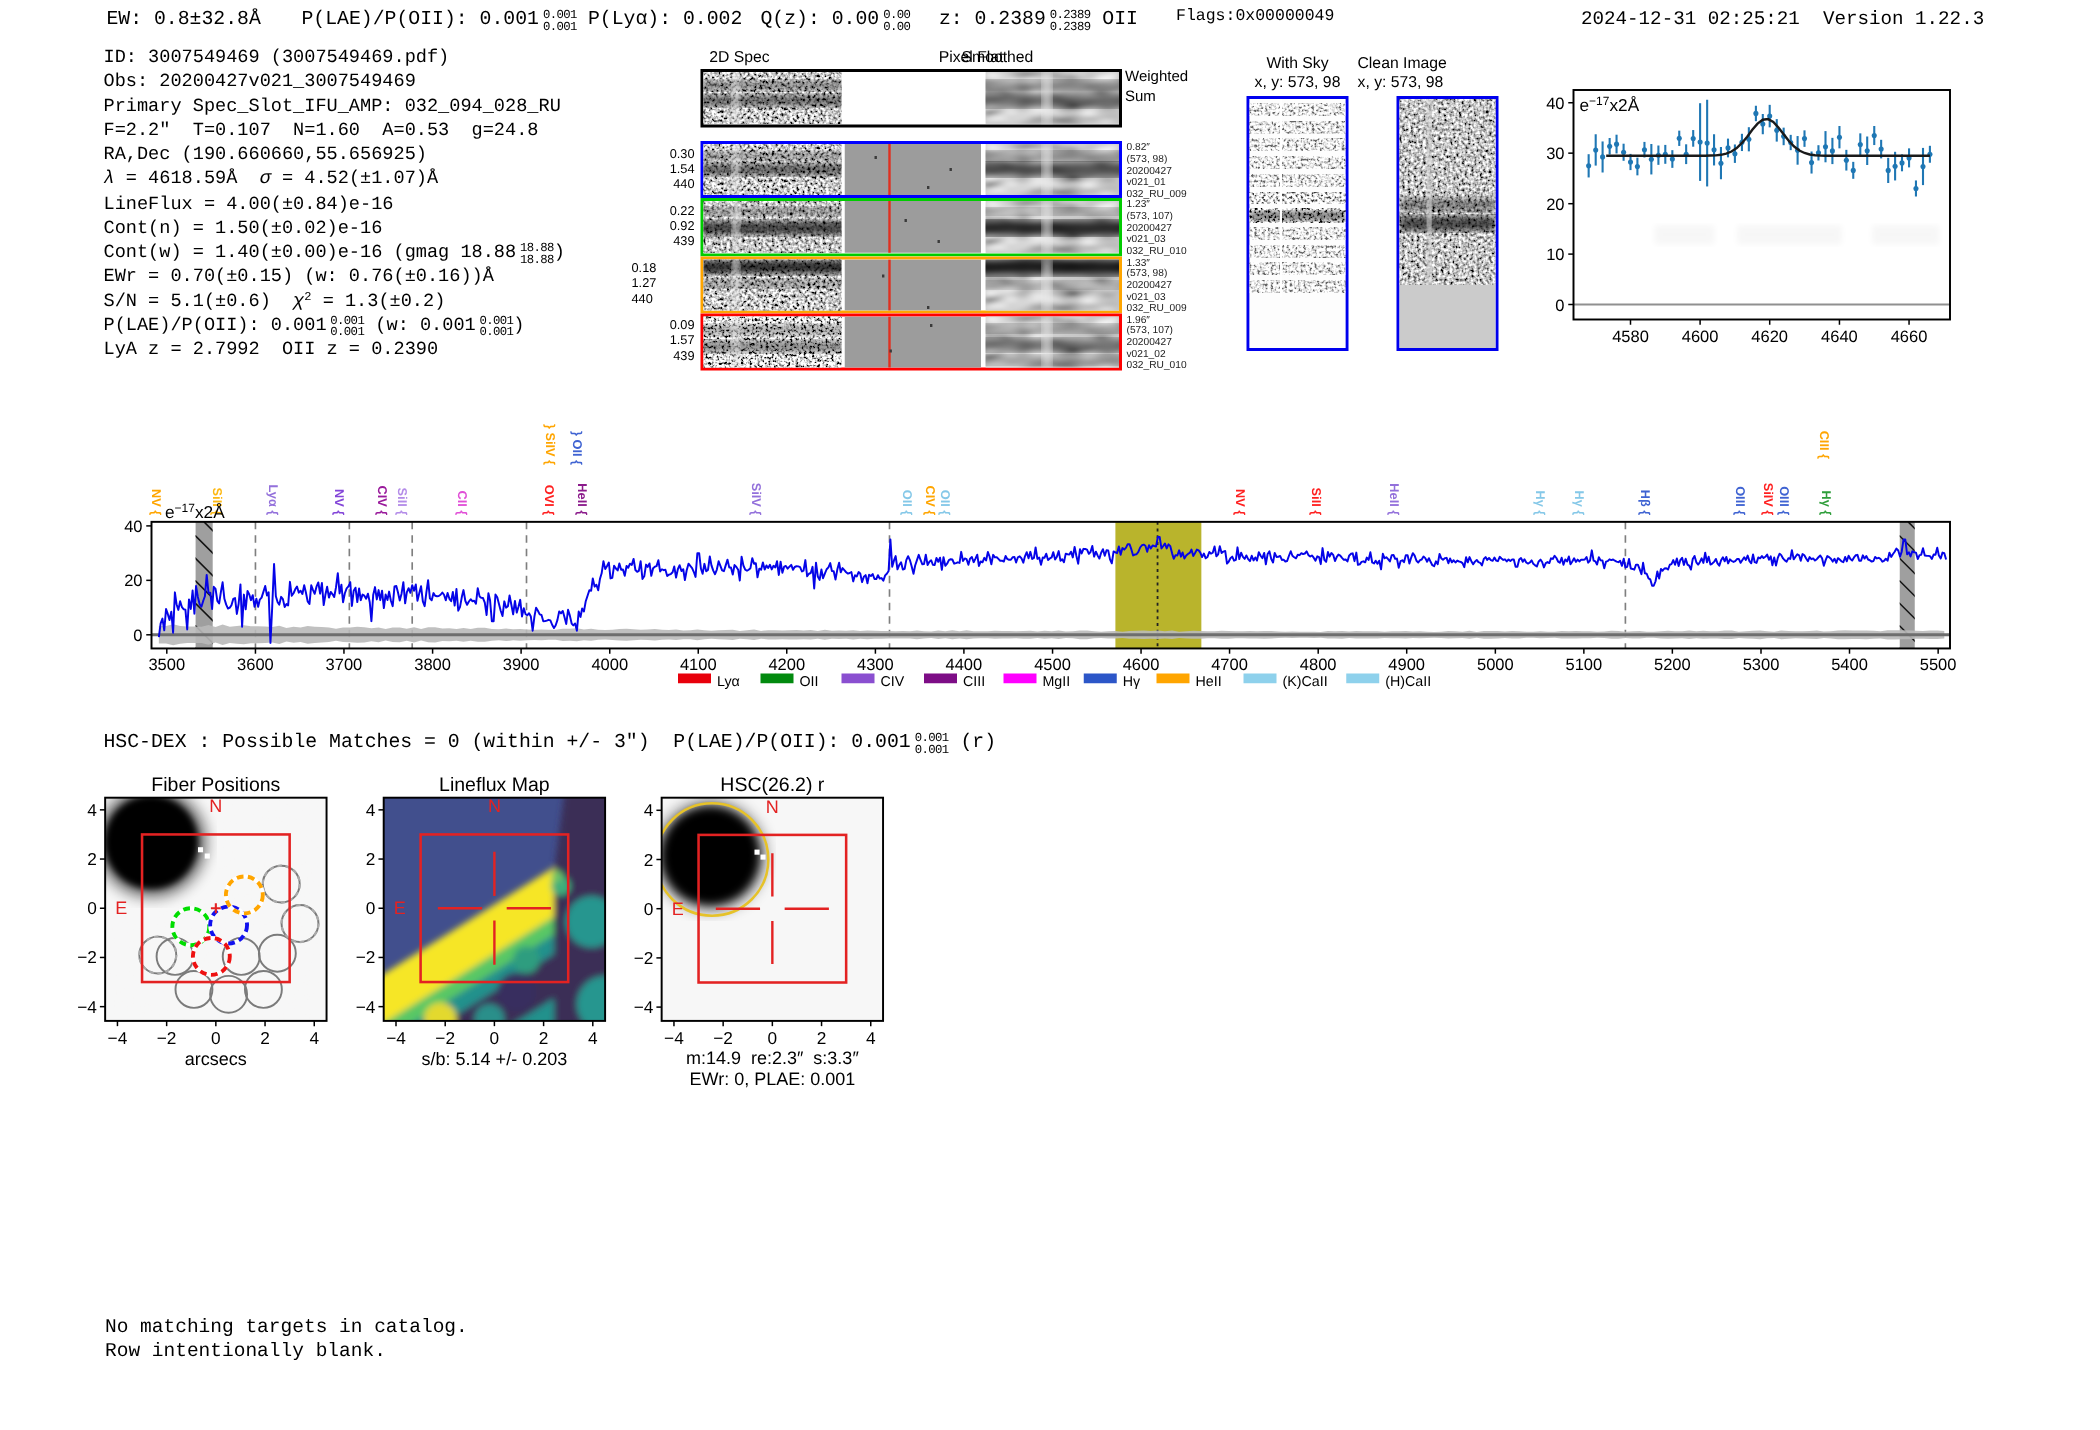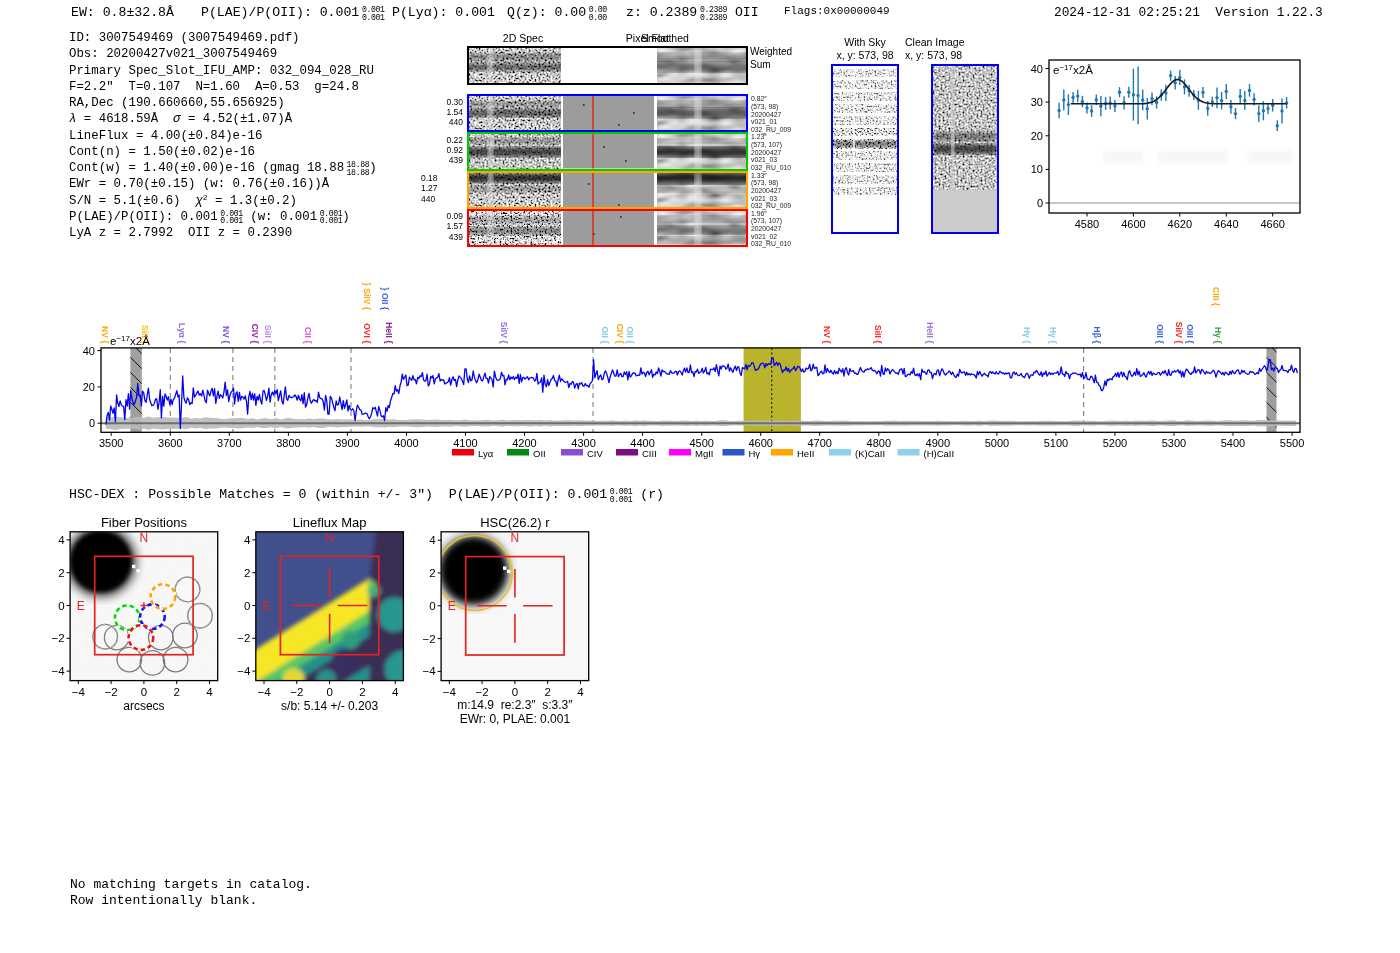--- a/index.html
+++ b/index.html
@@ -151,21 +151,21 @@
 </div>
 <div class="abs" style="left:421px;top:96.8px;width:42px;text-align:right;font-size:8.5px;line-height:10.2px;color:#000">0.30<br>1.54<br>440</div>
 <div class="abs" style="left:751px;top:95.3px;width:60px;font-size:6.8px;line-height:7.7px;color:#222">0.82″<br>(573, 98)<br>20200427<br>v021_01<br>032_RU_009</div>
 <div class="abs" style="left:421px;top:134.8px;width:42px;text-align:right;font-size:8.5px;line-height:10.2px;color:#000">0.22<br>0.92<br>439</div>
 <div class="abs" style="left:751px;top:133.3px;width:60px;font-size:6.8px;line-height:7.7px;color:#222">1.23″<br>(573, 107)<br>20200427<br>v021_03<br>032_RU_010</div>
 <div class="abs" style="left:421px;top:173.1px;width:42px;font-size:8.5px;line-height:10.2px;color:#000">0.18<br>1.27<br>440</div>
 <div class="abs" style="left:751px;top:171.6px;width:60px;font-size:6.8px;line-height:7.7px;color:#222">1.33″<br>(573, 98)<br>20200427<br>v021_03<br>032_RU_009</div>
 <div class="abs" style="left:421px;top:211.1px;width:42px;text-align:right;font-size:8.5px;line-height:10.2px;color:#000">0.09<br>1.57<br>439</div>
 <div class="abs" style="left:751px;top:209.6px;width:60px;font-size:6.8px;line-height:7.7px;color:#222">1.96″<br>(573, 107)<br>20200427<br>v021_02<br>032_RU_010</div>
 <div class="abs" style="left:750px;top:46px;width:60px;font-size:10px;line-height:12.5px;color:#000">Weighted<br>Sum</div>
-<div class="abs" style="left:463px;top:32px;width:120px;text-align:center;font-size:10.5px;color:#000">2D Spec</div>
+<div class="abs" style="left:433px;top:32px;width:120px;text-align:center;font-size:10.5px;color:#000">2D Spec</div>
 <div class="abs" style="left:549px;top:32px;width:120px;text-align:right;font-size:10.5px;color:#000">Pixel Flat</div>
 <div class="abs" style="left:641px;top:32px;width:120px;text-align:left;font-size:10.5px;color:#000">Smoothed</div>
 <div class="abs" style="left:831px;top:63.5px;width:64px;height:166px;border:2.4px solid #0000ee;background:#fff">
 <svg class="abs" style="left:0;top:0" width="64" height="166">
       <rect width="64" height="166" fill="#fdfdfd"></rect>
       <g opacity="0.6">
         <rect x="0" y="3.0" width="64" height="8" filter="url(#nzB)"></rect>
       </g>
       <g opacity="0.6">
         <rect x="0" y="14.8" width="64" height="8" filter="url(#nzB)"></rect>
@@ -629,21 +629,21 @@
     <line x1="437.6" y1="60.2" x2="441.1" y2="60.2" stroke="#000" stroke-width="1"></line>
     <text x="435.6" y="64.2" font-size="11.5px" text-anchor="end" fill="#000">4</text>
     <text x="143.9" y="230" font-size="12px" text-anchor="middle" fill="#000">arcsecs</text>
     <text x="329.6" y="230" font-size="12px" text-anchor="middle" fill="#000">s/b: 5.14 +/- 0.203</text>
     <text x="514.9" y="229" font-size="12px" text-anchor="middle" fill="#000">m:14.9&nbsp;&nbsp;re:2.3″&nbsp;&nbsp;s:3.3″</text>
     <text x="514.9" y="243" font-size="12px" text-anchor="middle" fill="#000">EWr: 0, PLAE: 0.001</text>
   </svg>
 
 <div class="mono abs" style="left:71px;top:5px;font-size:13.2px">EW: 0.8±32.8Å</div>
 <div class="mono abs" style="left:201px;top:5px;font-size:13.2px">P(LAE)/P(OII): 0.001 <span class="fr">0.001<br>0.001</span></div>
-<div class="mono abs" style="left:392px;top:5px;font-size:13.2px">P(Lyα): 0.001</div>
+<div class="mono abs" style="left:392px;top:5px;font-size:13.2px">P(Lyα): 0.002</div>
 <div class="mono abs" style="left:507px;top:5px;font-size:13.2px">Q(z): 0.00 <span class="fr">0.00<br>0.00</span></div>
 <div class="mono abs" style="left:626px;top:5px;font-size:13.2px">z: 0.2389 <span class="fr">0.2389<br>0.2389</span> OII</div>
 <div class="mono abs" style="left:784px;top:5px;font-size:11px">Flags:0x00000049</div>
 <div class="mono abs" style="left:1054px;top:5px;font-size:12.8px">2024-12-31 02:25:21&nbsp;&nbsp;Version 1.22.3</div>
 <div class="mono abs" style="left:69px;top:30px;font-size:12.4px;line-height:16.28px;white-space:nowrap">
     <div style="height:16.28px">ID: 3007549469 (3007549469.pdf)</div>
     <div style="height:16.28px">Obs: 20200427v021_3007549469</div>
     <div style="height:16.28px">Primary Spec_Slot_IFU_AMP: 032_094_028_RU</div>
     <div style="height:16.28px">F=2.2"&nbsp;&nbsp;T=0.107&nbsp;&nbsp;N=1.60&nbsp;&nbsp;A=0.53&nbsp;&nbsp;g=24.8</div>
     <div style="height:16.28px">RA,Dec (190.660660,55.656925)</div>

